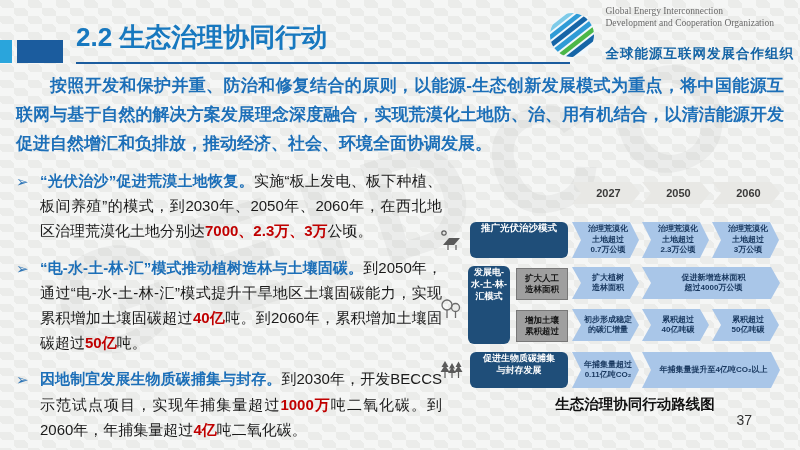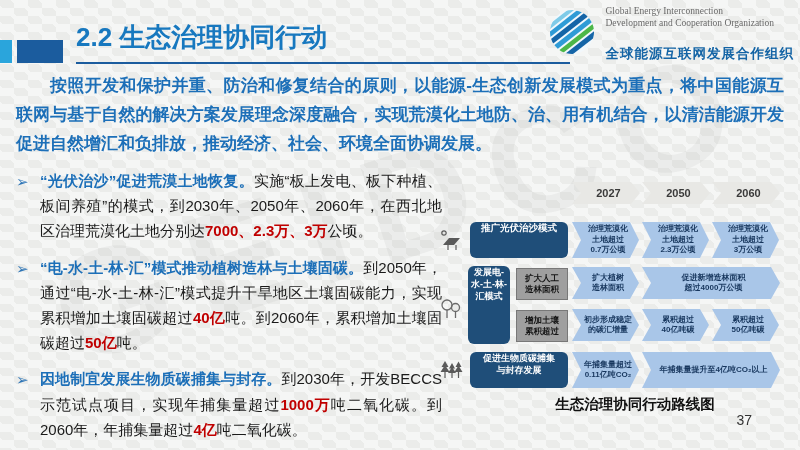--- a/index.html
+++ b/index.html
@@ -11,21 +11,21 @@
       linear-gradient(45deg, rgba(255,255,255,.5) 25%, transparent 25%, transparent 75%, rgba(255,255,255,.5) 75%);
     background-position:0 0,14px 8px;background-size:28px 16px;}
   .watermark{position:absolute;left:40px;top:120px;width:720px;text-align:center;
     font-size:150px;font-weight:bold;letter-spacing:22px;color:rgba(110,110,110,0.07);
     transform:rotate(-18deg);pointer-events:none;z-index:1;}
   
   .accent-light{position:absolute;left:0;top:40px;width:12px;height:23px;background:#2aa5dc;}
   .accent-dark{position:absolute;left:17px;top:40px;width:46px;height:23px;background:#1b5c9e;}
   .title{position:absolute;left:76px;top:20px;font-size:26px;font-weight:bold;color:#1778bf;z-index:2;}
   .title-underline{position:absolute;left:76px;top:62px;width:494px;height:2px;background:#1b5c9e;}
-  .logo{position:absolute;right:6px;top:6px;display:flex;align-items:center;gap:10px;z-index:2;}
+  .logo{position:absolute;right:6px;top:6px;display:flex;align-items:flex-end;gap:10px;z-index:2;}
   .logo-text{display:flex;flex-direction:column;line-height:1.25;}
   .logo-en{font-size:9.5px;color:#6a6a6a;font-family:"Liberation Serif","DejaVu Serif",serif;}
   .logo-cn{font-size:13.5px;color:#1464a5;font-weight:bold;letter-spacing:1px;margin-top:16px;}
   
   .intro{position:absolute;left:16px;top:72px;width:768px;font-size:17px;font-weight:bold;
     color:#1c6fb8;line-height:1.7;text-align:justify;text-indent:2em;z-index:2;}
   
   .bullets{position:absolute;left:16px;top:168px;width:426px;z-index:2;}
   .bullet{position:relative;padding-left:24px;font-size:15px;line-height:1.68;
     color:#1a1a1a;text-align:justify;margin-bottom:11px;}

